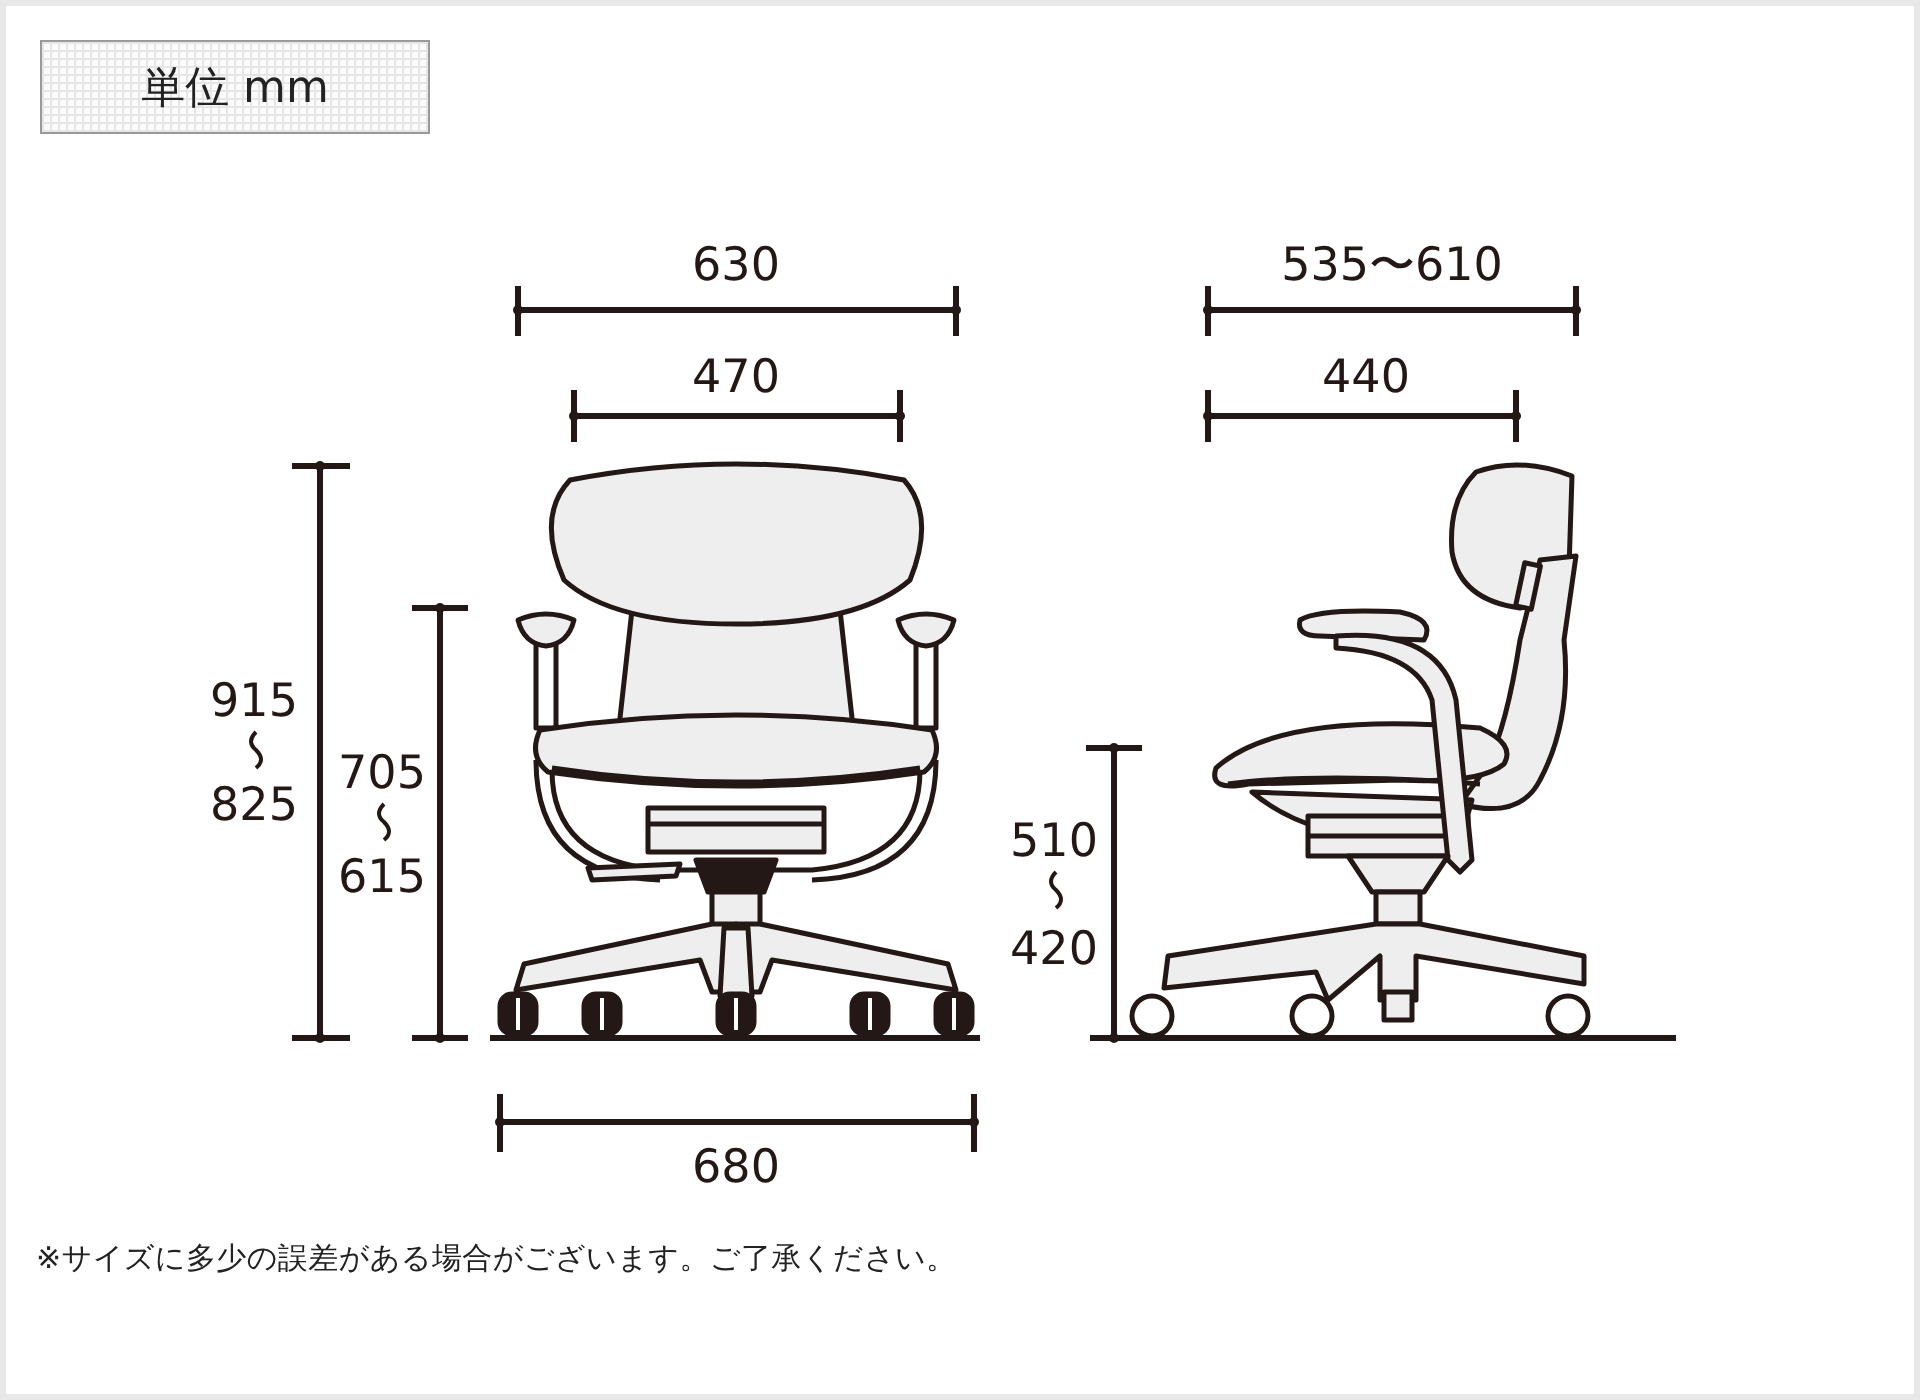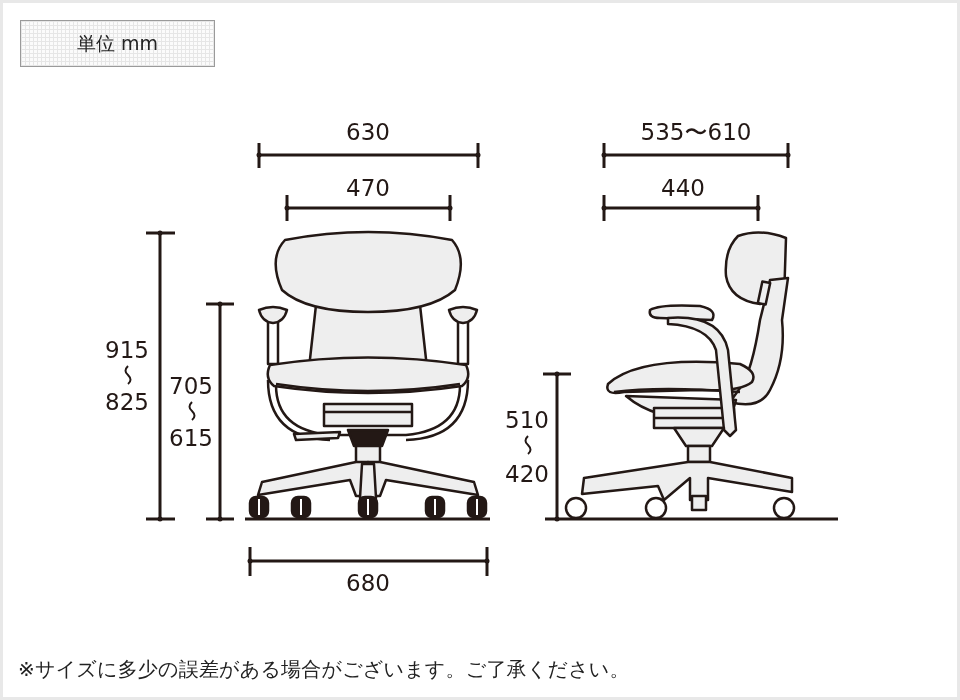--- a/index.html
+++ b/index.html
@@ -7,24 +7,24 @@
            font-family:"DejaVu Sans","Liberation Sans",sans-serif; }
     .panel { position:absolute; left:3px; top:3px; width:954px; height:694px; background:#ffffff; }
     .unit-box { position:absolute; left:20px; top:20px; width:195px; height:47px;
                 border:1px solid #9a9a9a; box-sizing:border-box;
                 background-color:#fbfbfb;
                 background-image:
                   linear-gradient(#e6e6e6 1px, transparent 1px),
                   linear-gradient(90deg, #e6e6e6 1px, transparent 1px);
                 background-size:4px 4px;
                 display:flex; align-items:center; justify-content:center;
-                font-size:19px; color:#222; }
+                font-size:22px; color:#222; }
     svg.drawing { position:absolute; left:0; top:0; }
     .dim { font-family:"DejaVu Sans","Liberation Sans",sans-serif; font-size:23px; fill:#231815; }
-    .note { position:absolute; left:18px; top:656px; font-size:20px; color:#222; letter-spacing:0.2px; }
+    .note { position:absolute; left:18px; top:620px; font-size:15px; color:#222; letter-spacing:0.2px; }
   </style>
 </head>
 <body>
 
 <div class="panel"></div>
 
 <div class="unit-box">単位 mm</div>
 
 <svg class="drawing" width="960" height="700" viewBox="0 0 960 700">
   <g stroke="#231815" stroke-width="3" fill="none" stroke-linecap="butt">

